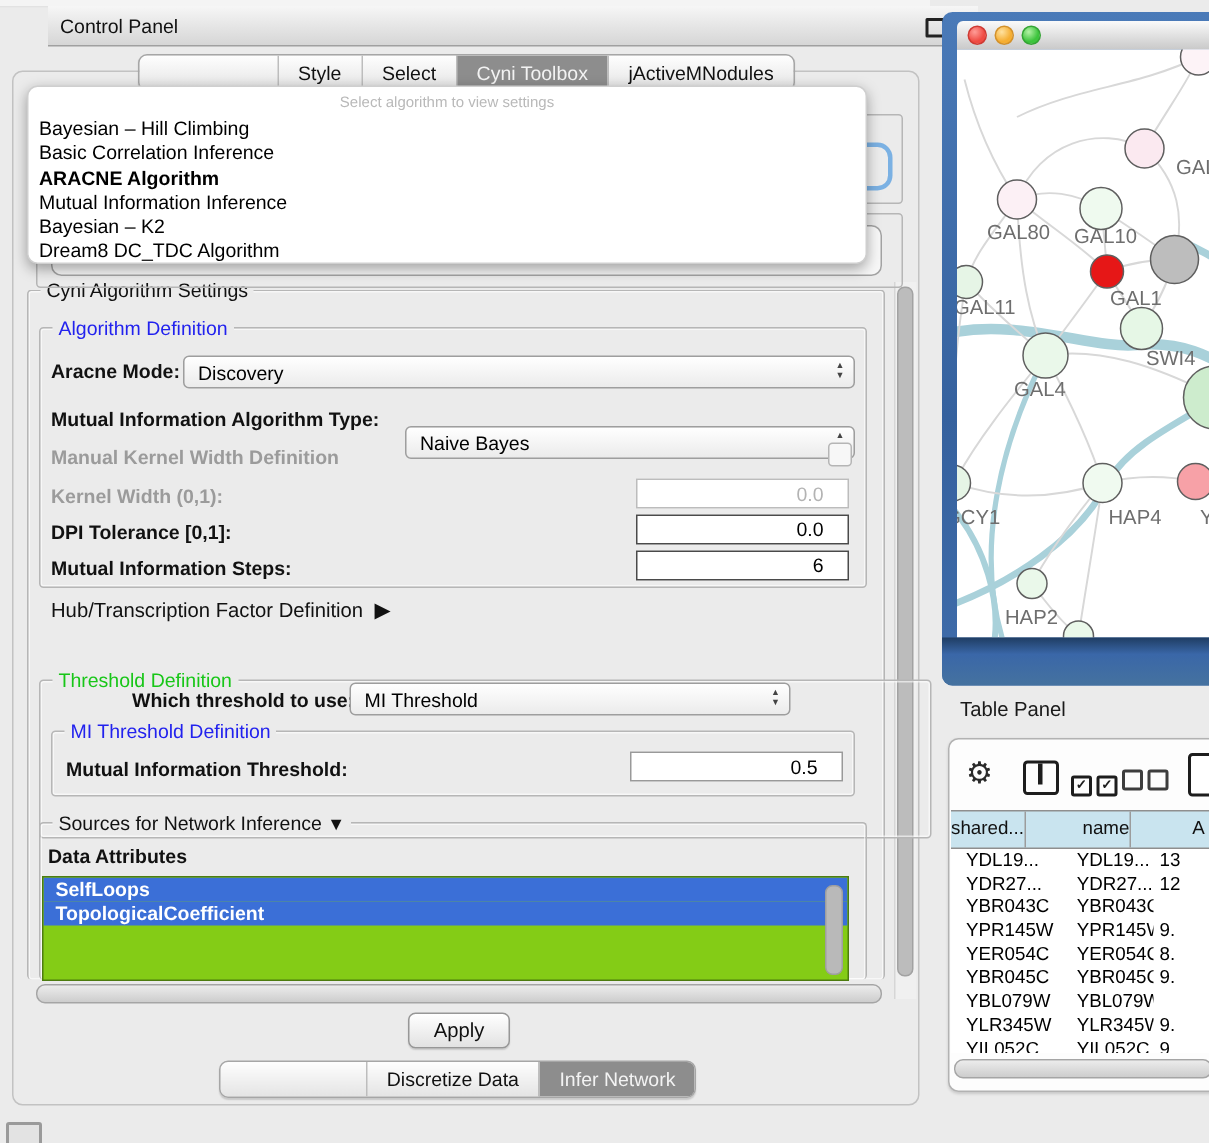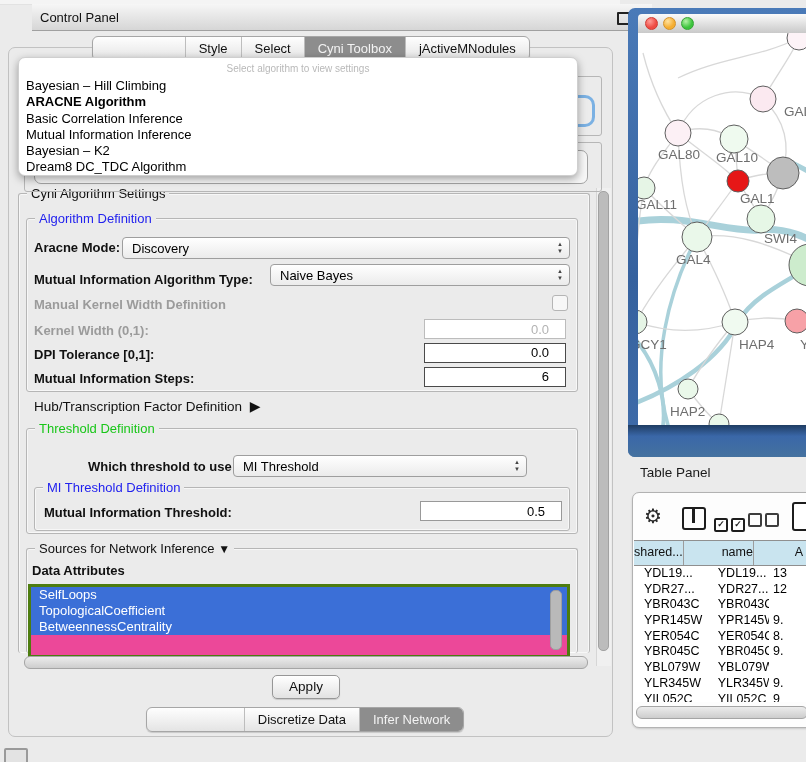--- a/index.html
+++ b/index.html
@@ -47,21 +47,21 @@
   .gt-blue{color:var(--group-title-blue,#2222ee);}
   .gt-green{color:var(--group-title-green,#18c618);}
   .lbl{font-size:13px;font-weight:bold;color:#111;white-space:nowrap;}
   .lbl.disabled{color:#9b9b9b;}
   .combo{height:22px;border:1px solid #9e9e9e;border-radius:4px;background:linear-gradient(#ffffff,#ebebeb);font-size:13px;line-height:21px;padding-left:9px;box-sizing:border-box;color:#000;}
   .combo .spin{position:absolute;right:6px;top:3px;font-size:6px;line-height:7px;color:#444;text-align:center;}
   .field{background:#fff;font-size:13px;text-align:right;padding-right:16px;box-sizing:border-box;color:#000;}
   .checkbox{width:14px;height:14px;border:1px solid #b5b5b5;border-radius:3px;background:#f7f7f7;}
   .hub-row{font-size:13.5px;color:#111;white-space:nowrap;}
   .tri{font-size:12px;color:#111;}
-  .list{background:#ec4899;border:3px solid #4d7c0f;}
+  .list{background:#84cc16;border:1px solid #4d7c0f;font-weight:bold;}
   .list-item{height:16px;line-height:16px;font-size:13px;padding-left:8px;color:#000;white-space:nowrap;}
   .list-item.selected{background:var(--selection-blue,#3b6fd7);color:#fff;}
   .list-vthumb{width:10px;border-radius:5px;background:#b9b9b9;border:1px solid #9f9f9f;}
   .hscroll-thumb{height:11px;border-radius:6px;background:linear-gradient(#ececec,#cdcdcd);border:1px solid #a5a5a5;}
   .apply-btn{width:66px;height:22px;border:1px solid #979797;border-radius:5px;background:linear-gradient(#ffffff,#e2e2e2);font-size:13.5px;text-align:center;line-height:21px;color:#111;box-shadow:0 1px 1px rgba(0,0,0,.15);}
   .dock-icon{left:4px;top:748px;width:20px;height:18px;border:2px solid #9a9a9a;background:#e3e3e3;border-radius:2px;}
 
   
   .net-frame{left:628px;top:8px;width:178px;height:449px;background:linear-gradient(180deg,#4a7ab8,#35619e 60%,#3f6caa);border-radius:7px 0 0 7px;}
   .net-titlebar{left:638px;top:14px;width:168px;height:19px;background:linear-gradient(#fafafa,#c9c9c9);border-bottom:1px solid #8f8f8f;border-radius:4px 0 0 0;}
@@ -132,22 +132,22 @@
 </div>
 
 <div class="abs bg-group" style="left:24px;top:76px;width:576px;height:58px;"></div>
 <div class="abs bg-combo-focus"></div>
 <div class="abs bg-group" style="left:24px;top:142px;width:576px;height:48px;"></div>
 <div class="abs bg-field"></div>
 
 <div class="abs popup">
   <div class="popup-placeholder">Select algorithm to view settings</div>
   <div class="popup-item">Bayesian – Hill Climbing</div>
+  <div class="popup-item">Basic Correlation Inference</div>
   <div class="popup-item bold">ARACNE Algorithm</div>
-  <div class="popup-item">Basic Correlation Inference</div>
   <div class="popup-item">Mutual Information Inference</div>
   <div class="popup-item">Bayesian – K2</div>
   <div class="popup-item">Dream8 DC_TDC Algorithm</div>
 </div>
 
 <div class="abs vscroll-track"></div>
 <div class="abs vscroll-thumb"></div>
 
 <div class="abs groupbox" style="left:18px;top:193px;width:570px;height:459px;border-bottom:none;">
   <span class="group-title">Cyni Algorithm Settings</span>
@@ -155,39 +155,39 @@
 
 <div class="abs groupbox" style="left:26px;top:218px;width:550px;height:172px;">
   <span class="group-title gt-blue">Algorithm Definition</span>
 </div>
 <div class="abs lbl" style="left:34px;top:240px;">Aracne Mode:</div>
 <div class="abs combo" style="left:122px;top:237px;width:448px;">
   <span>Discovery</span>
   <span class="spin">▲<br>▼</span>
 </div>
 <div class="abs lbl" style="left:34px;top:272px;">Mutual Information Algorithm Type:</div>
-<div class="abs combo" style="left:270px;top:264px;width:300px;">
+<div class="abs combo" style="left:270px;top:284px;width:300px;">
   <span>Naive Bayes</span>
   <span class="spin">▲<br>▼</span>
 </div>
 <div class="abs lbl disabled" style="left:34px;top:297px;">Manual Kernel Width Definition</div>
 <div class="abs checkbox" style="left:552px;top:295px;"></div>
 <div class="abs lbl disabled" style="left:34px;top:323px;">Kernel Width (0,1):</div>
 <div class="abs field" style="left:424px;top:319px;width:142px;height:20px;line-height:19px;border:1px solid #bcbcbc;color:#b3b3b3;">0.0</div>
 <div class="abs lbl" style="left:34px;top:347px;">DPI Tolerance [0,1]:</div>
 <div class="abs field" style="left:424px;top:343px;width:142px;height:20px;line-height:18px;border:1.5px solid #4a4a4a;">0.0</div>
 <div class="abs lbl" style="left:34px;top:371px;">Mutual Information Steps:</div>
 <div class="abs field" style="left:424px;top:367px;width:142px;height:20px;line-height:18px;border:1.5px solid #4a4a4a;">6</div>
 
 <div class="abs hub-row" style="left:34px;top:398px;">
   <span>Hub/Transcription Factor Definition</span>
   <span class="tri" style="font-size:14px;">&nbsp;▶</span>
 </div>
 
-<div class="abs groupbox" style="left:26px;top:428px;width:550px;height:104px;">
+<div class="abs groupbox" style="left:26px;top:453px;width:550px;height:104px;padding-left:43px;">
   <span class="group-title gt-green">Threshold Definition</span>
 </div>
 <div class="abs lbl" style="left:88px;top:459px;">Which threshold to use:</div>
 <div class="abs combo" style="left:233px;top:455px;width:294px;">
   <span>MI Threshold</span>
   <span class="spin">▲<br>▼</span>
 </div>
 <div class="abs groupbox" style="left:34px;top:487px;width:534px;height:42px;">
   <span class="group-title gt-blue">MI Threshold Definition</span>
 </div>
@@ -197,21 +197,20 @@
 <div class="abs groupbox" style="left:26px;top:548px;width:550px;height:104px;border-bottom:none;">
   <span class="group-title">
     <span>Sources for Network Inference</span>
     <span class="tri">▼</span>
   </span>
 </div>
 <div class="abs lbl" style="left:32px;top:563px;">Data Attributes</div>
 <div class="abs list" style="left:28px;top:584px;width:536px;height:68px;overflow:hidden;">
   <div class="list-item selected">SelfLoops</div>
   <div class="list-item selected">TopologicalCoefficient</div>
-  <div class="list-item selected">BetweennessCentrality</div>
 </div>
 <div class="abs list-vthumb" style="left:550px;top:590px;height:58px;"></div>
 <div class="abs hscroll-thumb" style="left:24px;top:656px;width:562px;"></div>
 
 <div class="abs apply-btn" style="left:272px;top:675px;">Apply</div>
 
 <div class="abs tabbar bottom-tabbar">
   <div class="tab">
       <span>Impute Data</span>
     </div>

